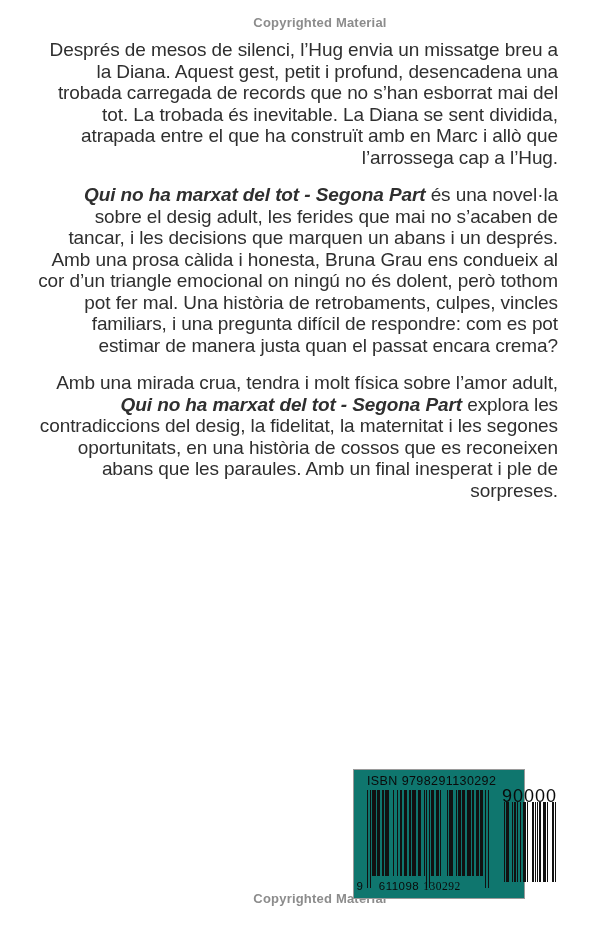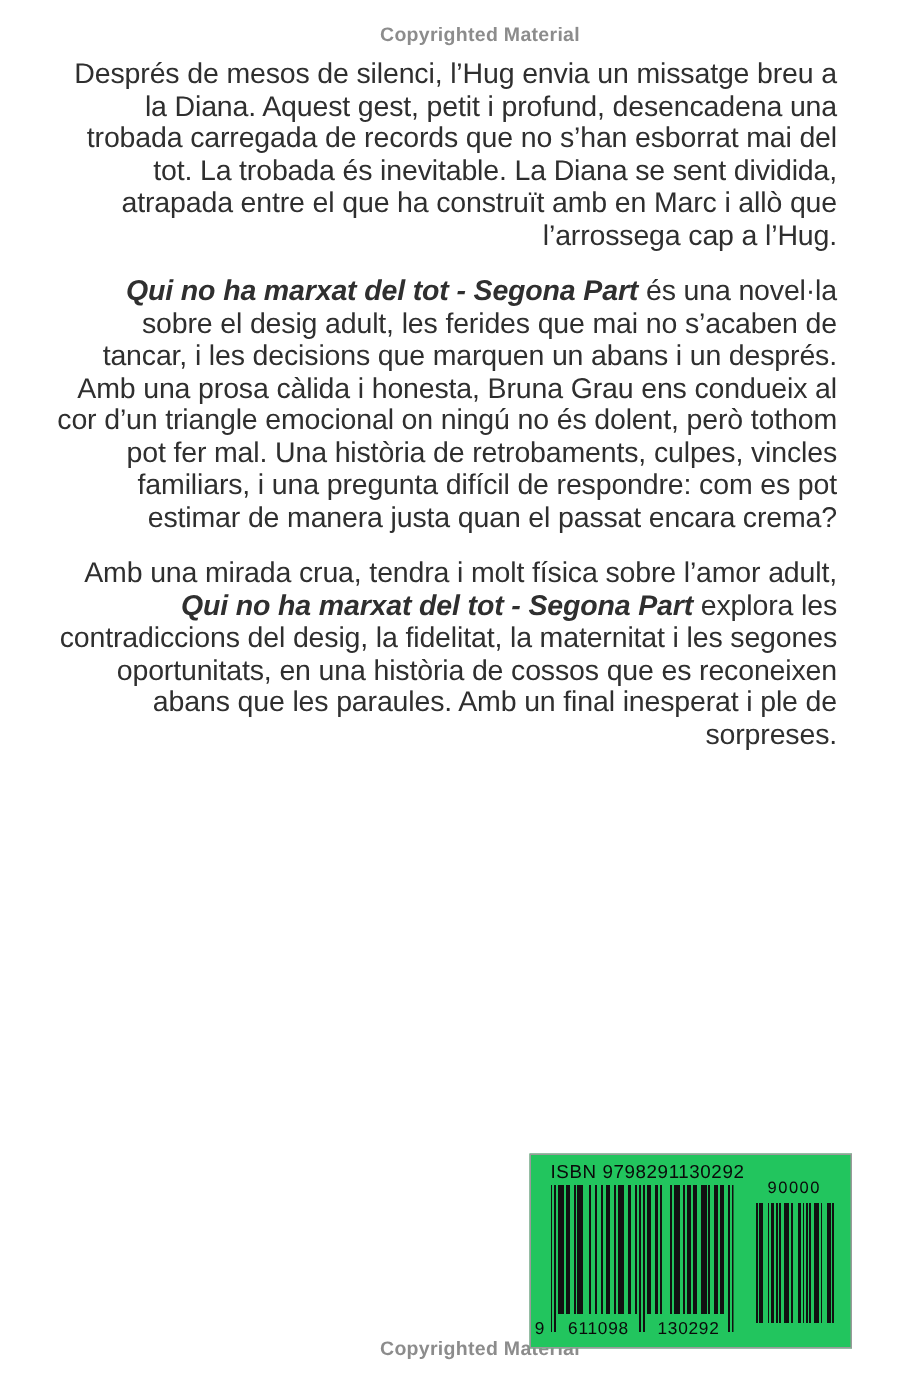--- a/index.html
+++ b/index.html
@@ -16,38 +16,38 @@
   .watermark.bottom{top:891px;}
   .synopsis{
     position:absolute;top:39px;left:34px;width:524px;
     text-align:right;
     color:#2f2f2f;
     font-size:19px;line-height:21.5px;letter-spacing:-.1px;
   }
   .synopsis p{margin:0 0 16px 0;}
   .title-seg{font-weight:bold;font-style:italic;margin-left:12px;}
   .barcode-box{
-    position:absolute;left:353px;top:769px;width:215px;height:130px;
-    background:#22c55e;border:1px solid #9a9a9a;box-sizing:border-box;
+    position:absolute;left:353px;top:769px;width:172px;height:130px;
+    background:#0f766e;border:1px solid #9a9a9a;box-sizing:border-box;
   }
   .isbn-label{
     position:absolute;top:4px;left:13px;
     font-size:12.5px;color:#0a0a0a;letter-spacing:.4px;white-space:nowrap;
   }
   .main-barcode{position:absolute;left:13px;top:20px;}
   .bc-digit{
     position:absolute;font-size:11.5px;color:#0a0a0a;text-align:center;
     top:110px;letter-spacing:.5px;
   }
   .bc-digit.first{left:0px;width:12px;}
   .bc-digit.g1{left:17px;width:56px;}
-  .bc-digit.g2{left:77px;width:56px;}
+  .bc-digit.g2{left:60px;width:56px;font-family:Liberation Serif, serif;}
   .addon-label{
     position:absolute;left:147px;top:16px;width:57px;text-align:center;
-    font-size:11px;color:#0a0a0a;letter-spacing:1px;
+    font-size:18px;color:#0a0a0a;letter-spacing:1px;
   }
   .addon-barcode{position:absolute;left:149px;top:32px;}
   svg{display:block;}
 </style>
 </head>
 <body>
 
 <div class="watermark top">Copyrighted Material</div>
 
 <div class="synopsis">

